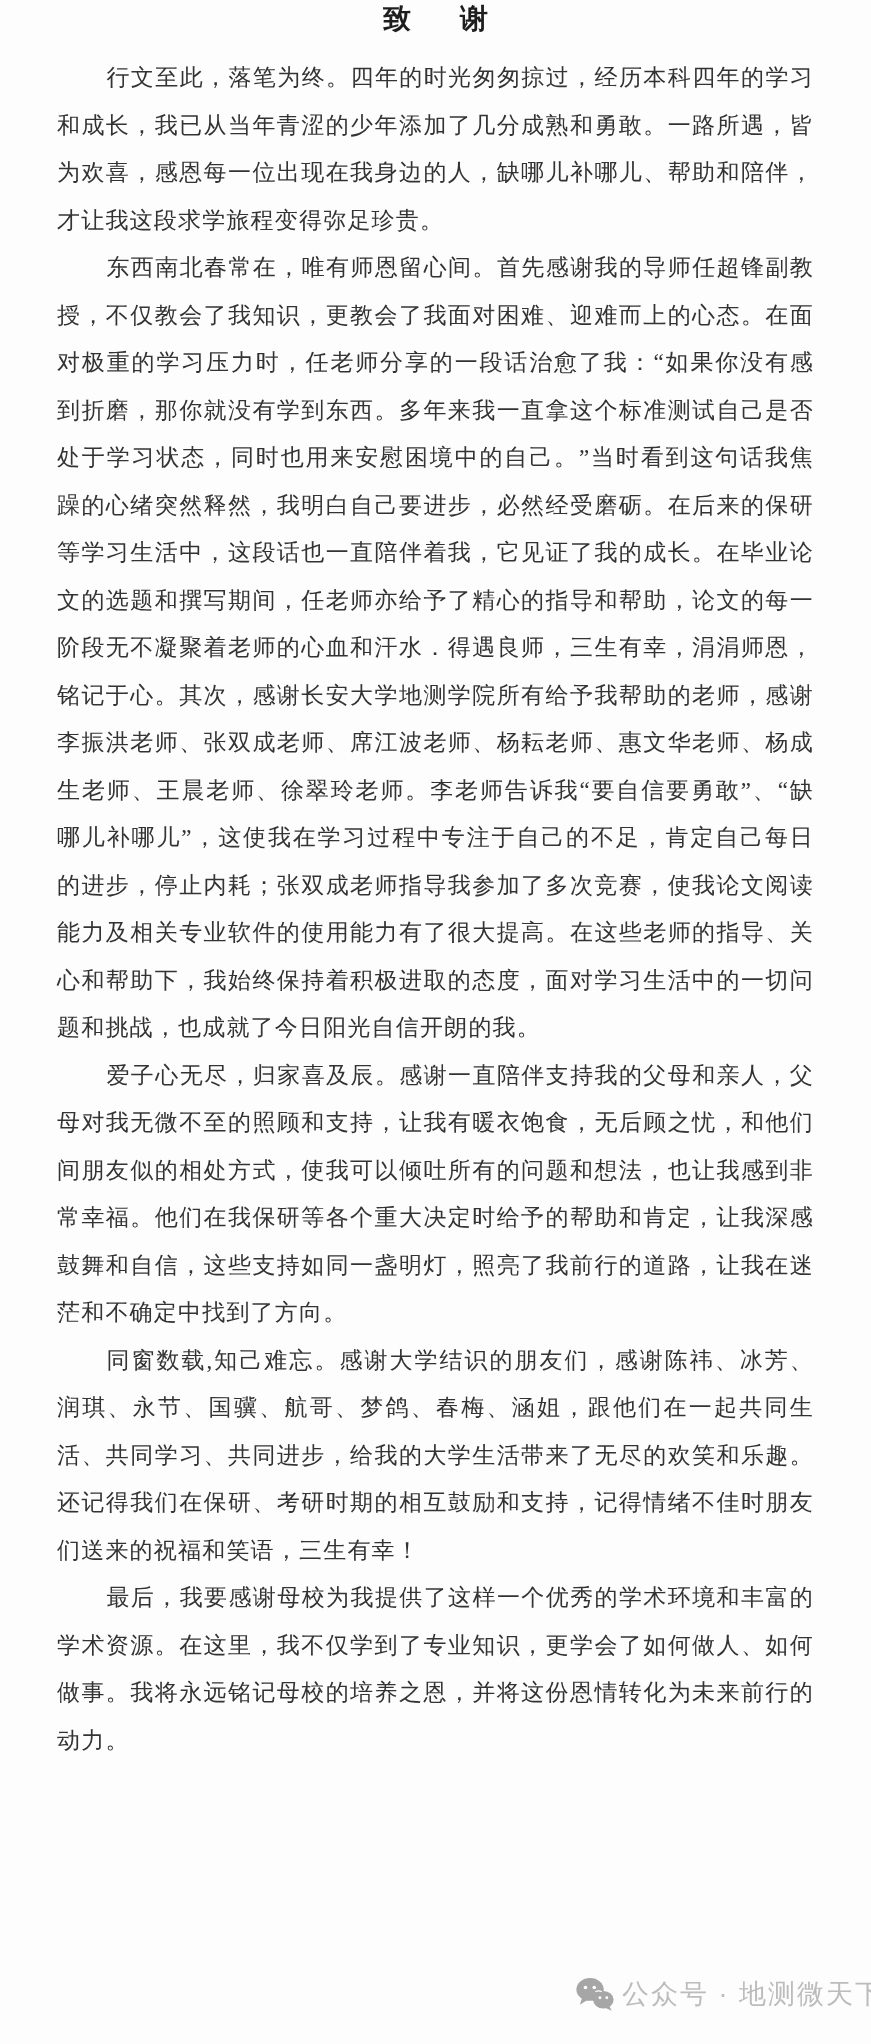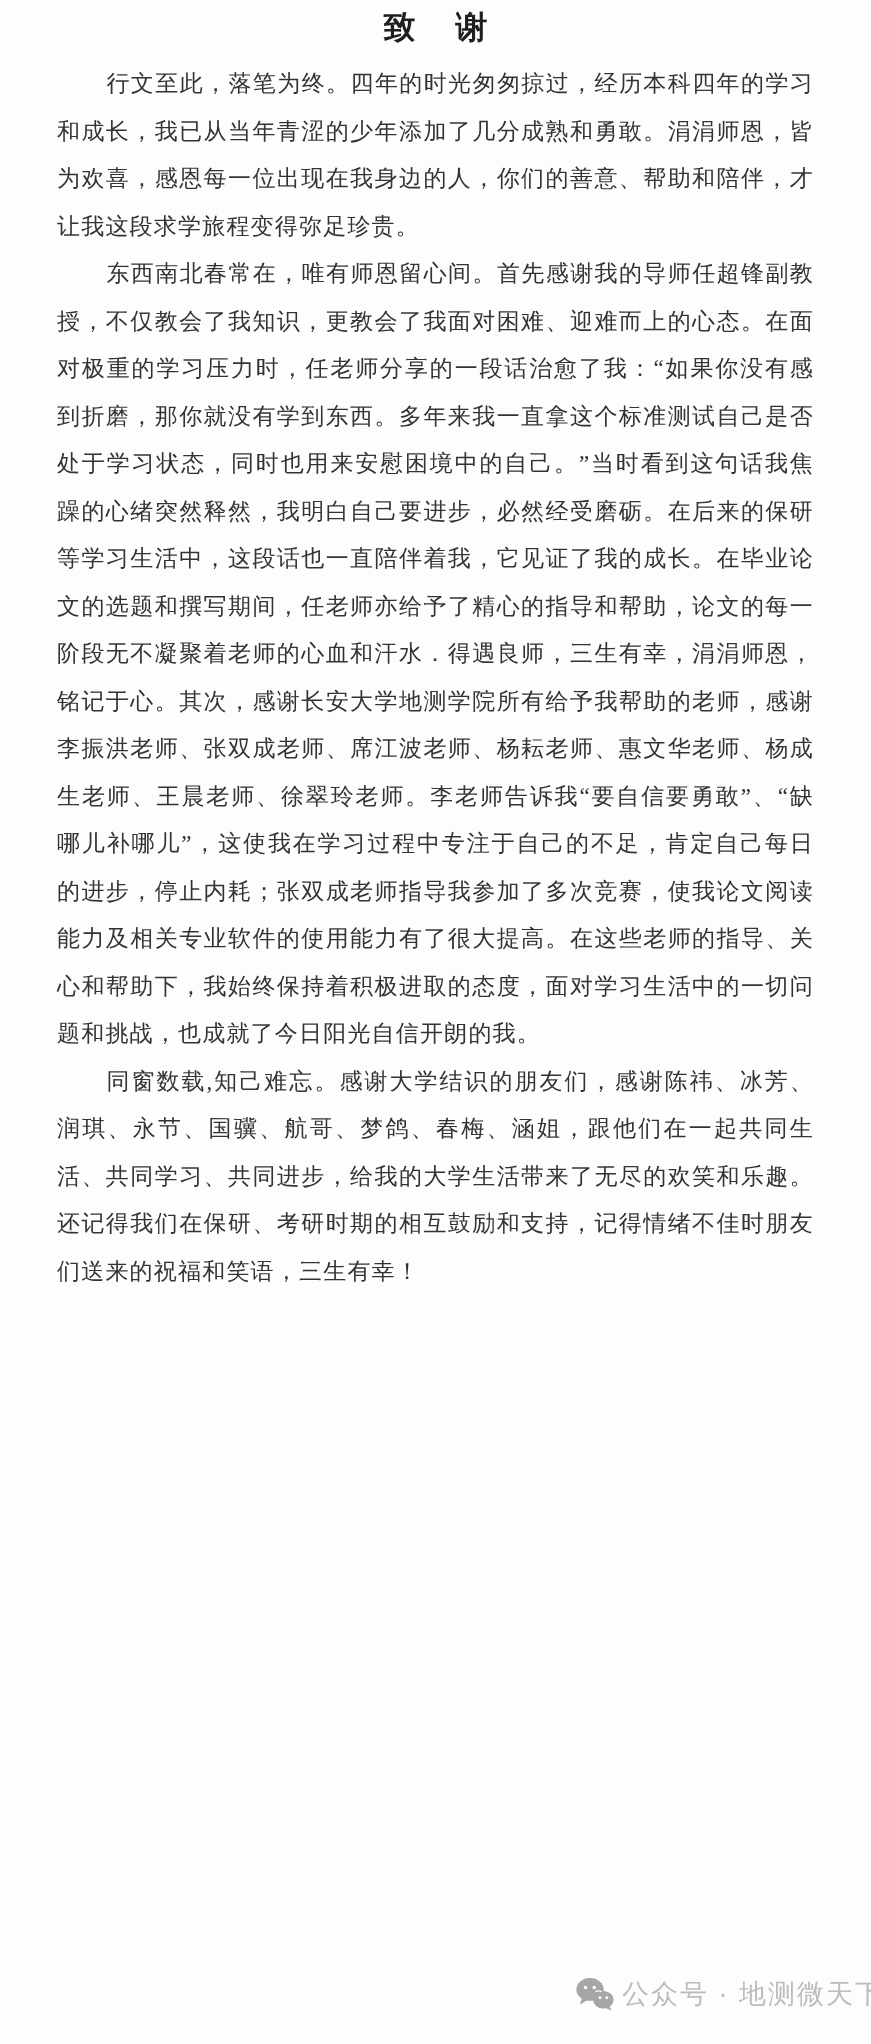--- a/index.html
+++ b/index.html
@@ -11,28 +11,28 @@
     position: relative;
     width: 871px;
     height: 2044px;
     margin: 0 auto;
     background: #fdfdfd;
     overflow: hidden;
     font-family: "Liberation Serif", "DejaVu Serif", serif;
   }
   .title {
     margin: 0;
-    padding-top: 6px;
     text-align: center;
-    font-size: 32px;
+    font-size: 28px;
     line-height: 42px;
     font-weight: 700;
     letter-spacing: 16px;
     text-indent: 16px;
     color: #1e1e1e;
+    font-family: Liberation Mono, monospace;
   }
   .content {
     margin: 12px 57px 0 57px;
     font-size: 23px;
     line-height: 47.5px;
     letter-spacing: 1.2px;
     text-align: justify;
     text-justify: inter-ideograph;
     color: #333333;
   }
@@ -62,23 +62,25 @@
   }
 </style>
 </head>
 <body>
 
 <div class="page">
 
   <h1 class="title">致 谢</h1>
 
   <div class="content">
-    <p>行文至此，落笔为终。四年的时光匆匆掠过，经历本科四年的学习和成长，我已从当年青涩的少年添加了几分成熟和勇敢。涓涓师恩，皆为欢喜，感恩每一位出现在我身边的人，你们的善意、帮助和陪伴，才让我这段求学旅程变得弥足珍贵。</p>
+    <p>行文至此，落笔为终。四年的时光匆匆掠过，经历本科四年的学习和成长，我已从当年青涩的少年添加了几分成熟和勇敢。一路所遇，皆为欢喜，感恩每一位出现在我身边的人，缺哪儿补哪儿、帮助和陪伴，才让我这段求学旅程变得弥足珍贵。</p>
     <p>东西南北春常在，唯有师恩留心间。首先感谢我的导师任超锋副教授，不仅教会了我知识，更教会了我面对困难、迎难而上的心态。在面对极重的学习压力时，任老师分享的一段话治愈了我：“如果你没有感到折磨，那你就没有学到东西。多年来我一直拿这个标准测试自己是否处于学习状态，同时也用来安慰困境中的自己。”当时看到这句话我焦躁的心绪突然释然，我明白自己要进步，必然经受磨砺。在后来的保研等学习生活中，这段话也一直陪伴着我，它见证了我的成长。在毕业论文的选题和撰写期间，任老师亦给予了精心的指导和帮助，论文的每一阶段无不凝聚着老师的心血和汗水．得遇良师，三生有幸，涓涓师恩，铭记于心。其次，感谢长安大学地测学院所有给予我帮助的老师，感谢李振洪老师、张双成老师、席江波老师、杨耘老师、惠文华老师、杨成生老师、王晨老师、徐翠玲老师。李老师告诉我“要自信要勇敢”、“缺哪儿补哪儿”，这使我在学习过程中专注于自己的不足，肯定自己每日的进步，停止内耗；张双成老师指导我参加了多次竞赛，使我论文阅读能力及相关专业软件的使用能力有了很大提高。在这些老师的指导、关心和帮助下，我始终保持着积极进取的态度，面对学习生活中的一切问题和挑战，也成就了今日阳光自信开朗的我。</p>
+    <p>爱子心无尽，归家喜及辰。感谢一直陪伴支持我的父母和亲人，父母对我无微不至的照顾和支持，让我有暖衣饱食，无后顾之忧，和他们间朋友似的相处方式，使我可以倾吐所有的问题和想法，也让我感到非常幸福。他们在我保研等各个重大决定时给予的帮助和肯定，让我深感鼓舞和自信，这些支持如同一盏明灯，照亮了我前行的道路，让我在迷茫和不确定中找到了方向。</p>
     <p>同窗数载,知己难忘。感谢大学结识的朋友们，感谢陈祎、冰芳、润琪、永节、国骥、航哥、梦鸽、春梅、涵姐，跟他们在一起共同生活、共同学习、共同进步，给我的大学生活带来了无尽的欢笑和乐趣。还记得我们在保研、考研时期的相互鼓励和支持，记得情绪不佳时朋友们送来的祝福和笑语，三生有幸！</p>
+    <p>最后，我要感谢母校为我提供了这样一个优秀的学术环境和丰富的学术资源。在这里，我不仅学到了专业知识，更学会了如何做人、如何做事。我将永远铭记母校的培养之恩，并将这份恩情转化为未来前行的动力。</p>
   </div>
 
   <div class="watermark">
     <span class="wm-icon">
       <svg viewBox="0 0 50 44" width="38" height="34" xmlns="http://www.w3.org/2000/svg">
 
         <ellipse cx="18.5" cy="16" rx="18" ry="15" fill="#a6a6a6"></ellipse>
         <path d="M8 27 L5 36 L15 30 Z" fill="#a6a6a6"></path>
         <circle cx="12.5" cy="13.5" r="2.4" fill="#fdfdfd"></circle>
         <circle cx="24" cy="13.5" r="2.4" fill="#fdfdfd"></circle>

